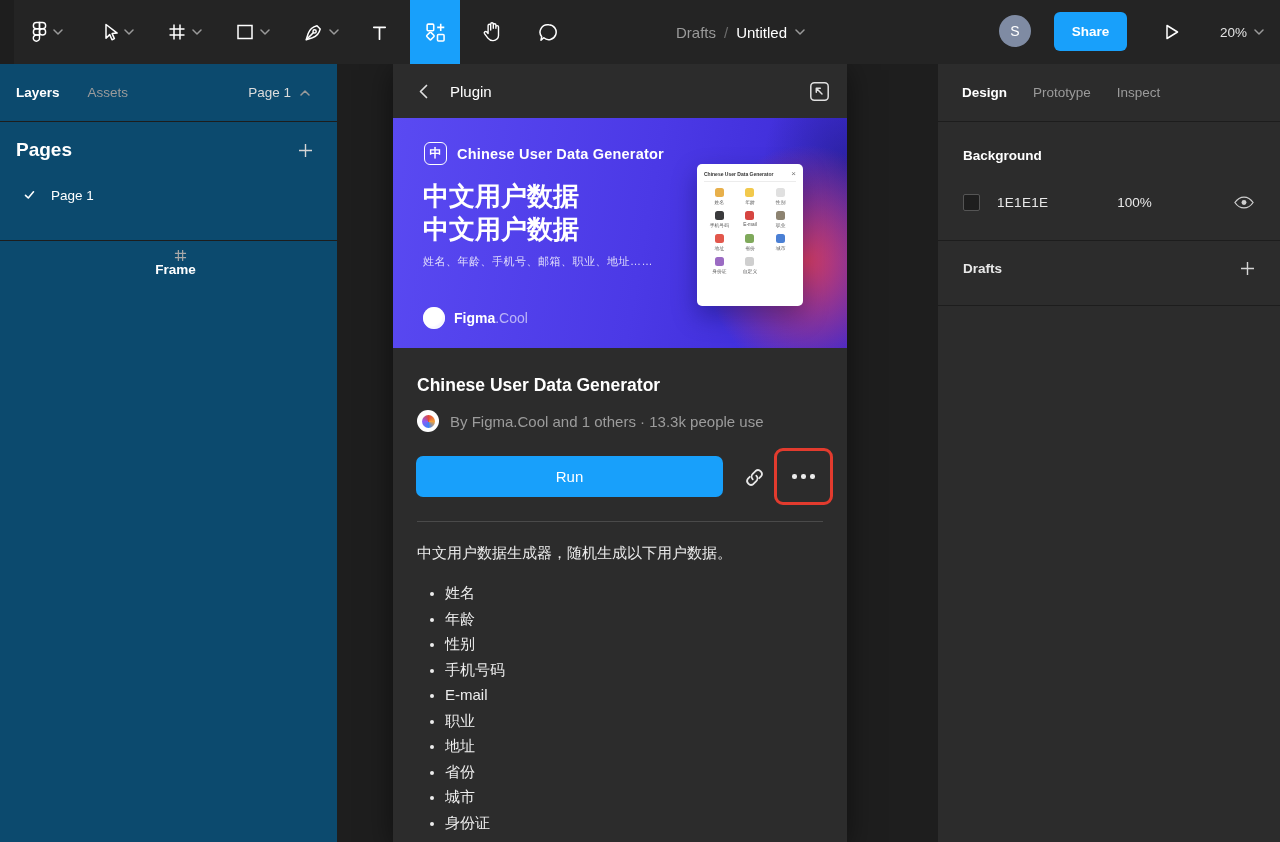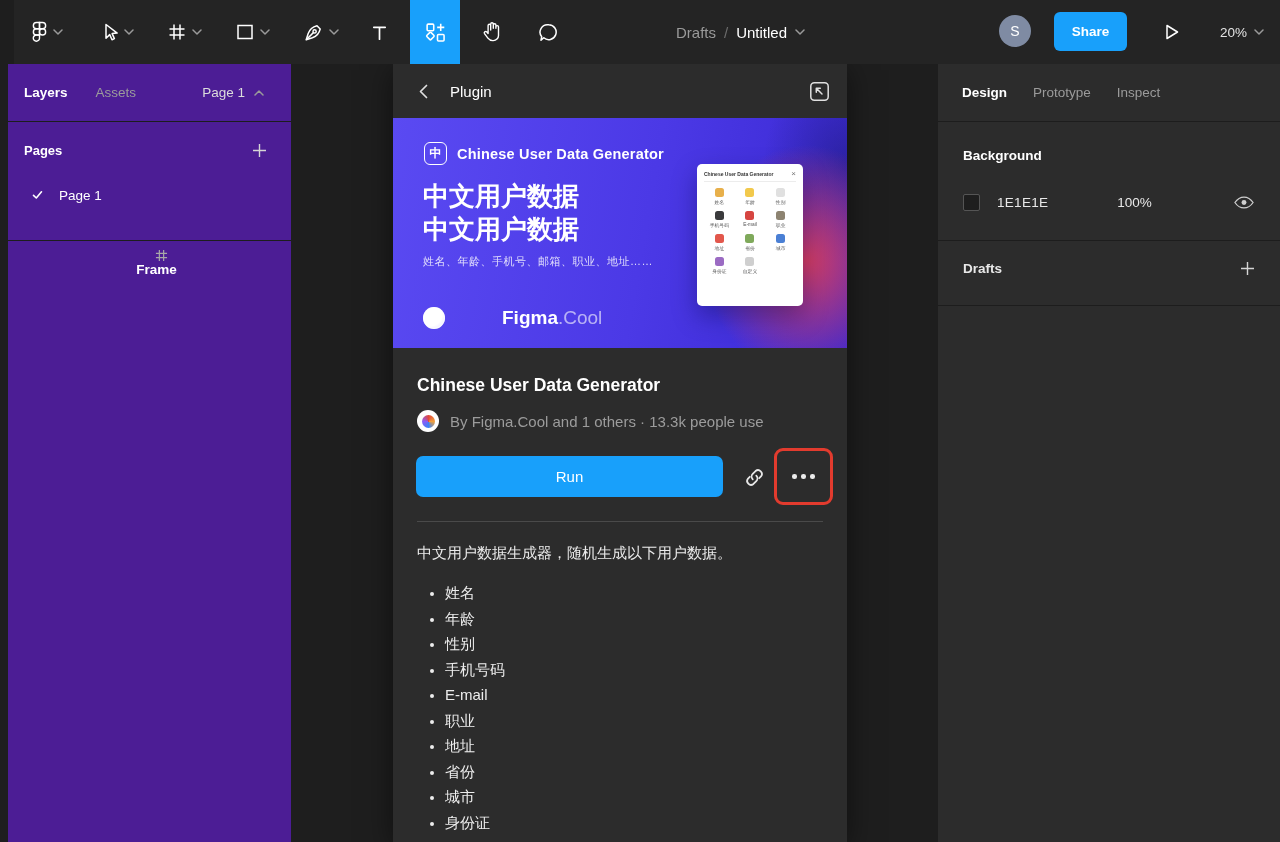--- a/index.html
+++ b/index.html
@@ -23,29 +23,29 @@
   .bc-sep { color:#6d6d6d; }
   .bc-file { color:#ffffff; }
   .avatar { position:absolute; left:985px; top:15px; width:32px; height:32px; border-radius:50%;
     background:#7F8BA3; color:#fff; font-size:14px; display:flex; align-items:center; justify-content:center; }
   .share-btn { position:absolute; left:1040px; top:12px; width:73px; height:39px; background:#18A0FB; color:#fff;
     font-size:13.5px; font-weight:600; border:none; border-radius:6px; display:flex; align-items:center; justify-content:center; }
   .present { position:absolute; left:1148px; top:21px; }
   .zoom-ctl { position:absolute; left:1206px; top:0; height:64px; display:flex; align-items:center; gap:7px; color:#e3e3e3; font-size:13.5px; }
 
   
-  .sidebar-left { position:absolute; top:64px; left:8px; width:283px; bottom:0; background:#4c1d95; z-index:5; }
+  .sidebar-left { position:absolute; top:64px; left:0; width:337px; bottom:0; background:#0c4a6e; z-index:5; }
   .sl-header { position:absolute; top:0; left:0; right:0; height:58px; border-bottom:1px solid #1d1d1d;
     display:flex; align-items:center; padding:0 27px 0 16px; }
   .sl-tab { font-size:13.5px; }
   .sl-tab.active { color:#fff; font-weight:700; }
   .sl-tab.inactive { color:#9b9b9b; margin-left:28px; }
   .sl-pagesel { margin-left:auto; display:flex; align-items:center; gap:9px; color:#dcdcdc; font-size:13.5px; }
   .pages-row { position:absolute; top:72px; left:16px; right:24px; height:28px; display:flex; align-items:center; }
-  .pages-title { color:#fff; font-size:13px; font-weight:700;text-align:center; }
+  .pages-title { color:#fff; font-size:19px; font-weight:700;text-align:center; }
   .plus-btn { margin-left:auto; }
   .page-item { position:absolute; top:117px; left:0; right:0; height:28px; display:flex; align-items:center; }
   .page-check { margin-left:24px; }
   .page-label { margin-left:16px; color:#fff; font-size:13.5px; }
   .sl-divider { position:absolute; top:176px; left:0; right:0; height:1px; background:#1d1d1d; }
   .frame-row { position:absolute; top:185px; left:0; right:0; height:28px; display:flex; align-items:center;flex-direction:column; }
   .frame-ic { margin-left:24px; }
   .frame-label { margin-left:14px; color:#fff; font-size:13.5px; font-weight:600; }
 
   
@@ -79,21 +79,21 @@
       linear-gradient(100deg,#5A4AF2 0%,#4B39E6 55%,#3A28D2 100%);
   }
   .bn-badge { position:absolute; left:31px; top:24px; width:23px; height:23px; border:1.6px solid #fff; border-radius:6px;
     color:#fff; font-size:12px; font-weight:700; display:flex; align-items:center; justify-content:center; }
   .bn-appname { position:absolute; left:64px; top:28px; color:#fff; font-size:14.5px; font-weight:700; letter-spacing:.2px; }
   .bn-h1 { position:absolute; left:30px; top:62px; color:#fff; font-size:26px; font-weight:800; line-height:33px; }
   .bn-sub { position:absolute; left:30px; top:136px; color:rgba(255,255,255,.82); font-size:11px; letter-spacing:.5px; }
   .bn-brand { position:absolute; left:30px; top:189px; display:flex; align-items:center; gap:9px; }
   .bn-brand-logo { width:22px; height:22px; border-radius:50%; background:
       radial-gradient(circle at 35% 35%, #ffffff 55%, #dcd8ff 100%); box-shadow:inset 0 0 0 1px rgba(255,255,255,.6); }
-  .bn-brand-text { color:#fff; font-size:19px;margin-left:48px; }
+  .bn-brand-text { color:#fff; font-size:14px; }
   .bn-brand-bold { font-weight:800; }
   .bn-brand-light { color:rgba(255,255,255,.6); }
 
   .mini-card { position:absolute; left:304px; top:46px; width:106px; height:142px; background:#fff; border-radius:5px;
     box-shadow:0 10px 24px rgba(10,5,60,.35); padding:7px 7px 4px; }
   .mc-head { display:flex; align-items:center; border-bottom:1px solid #ececec; padding-bottom:4px; }
   .mc-title { font-size:5px; font-weight:700; color:#333; }
   .mc-close { margin-left:auto; font-size:8px; color:#777; line-height:6px; }
   .mc-grid { display:grid; grid-template-columns:1fr 1fr 1fr; row-gap:6px; margin-top:6px; }
   .mc-item { display:flex; flex-direction:column; align-items:center; gap:2px; }

